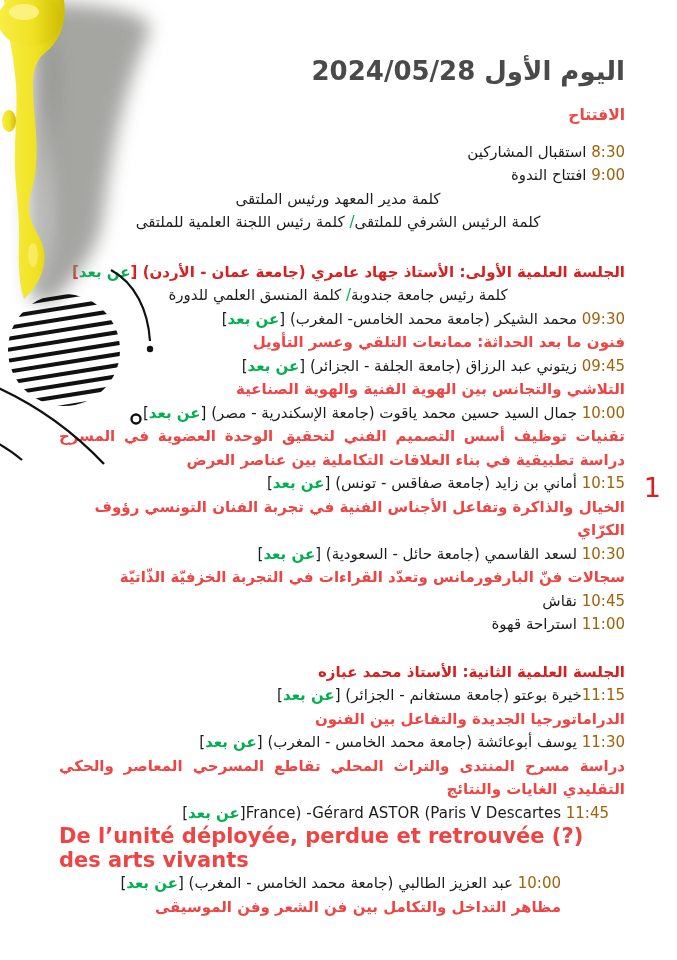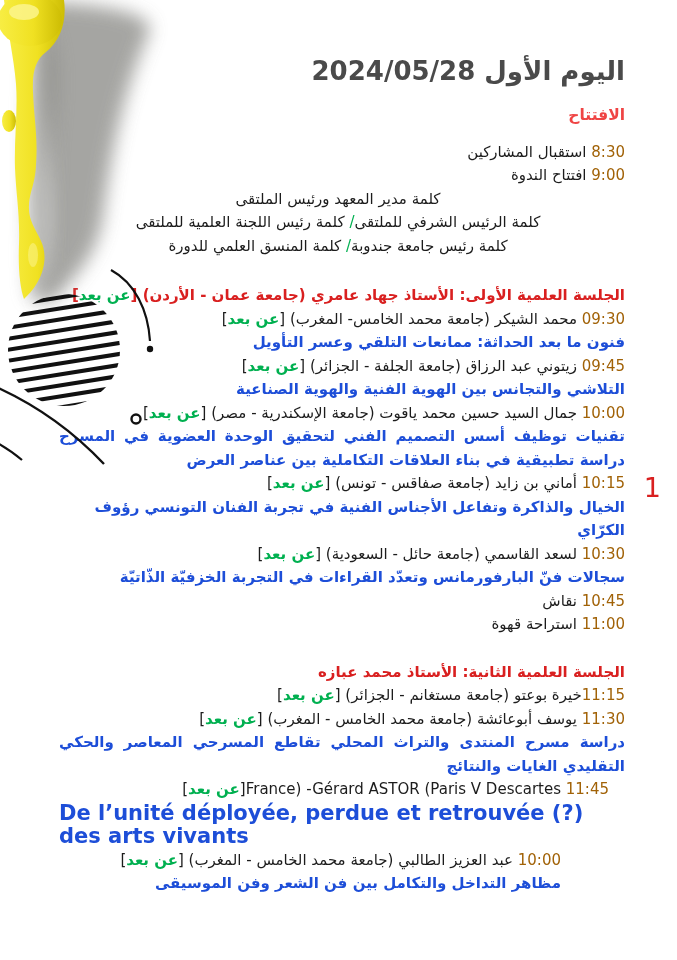--- a/index.html
+++ b/index.html
@@ -16,21 +16,21 @@
   .section-heading{font-size:15.5px;font-weight:bold;color:#ef4444;margin:0 0 13px 0;}
   .line{white-space:normal;}
   .speech{margin-right:8px;text-align:center;}
   .time{color:#a16207;}
   .green{color:#00b050;font-weight:bold;}
   .slash{color:#00b050;}
   .red{color:#d92020;font-weight:bold;}
   .session-head{margin-top:26px;font-weight:bold;}
   .session-head .brk{color:#d92020;font-weight:bold;}
   .brk{color:#1c1c1c;}
-  .paper{font-weight:bold;color:#1d4ed8;}
+  .paper{font-weight:bold;color:#ef4444;}
   .justify{text-align:justify;}
   .latin{direction:ltr;text-align:left;font-size:21px;}
   .indent-sm{margin-right:16px;}
   .indent-md{margin-right:64px;}
   .session2-gap{margin-top:24px;}
   .pagenum{
     position:absolute;top:472px;right:16px;z-index:4;
     color:#d92020;font-size:27px;font-weight:normal;
     font-family:"DejaVu Sans","Liberation Sans",sans-serif;
   }
@@ -101,23 +101,23 @@
 
     <div class="day-title">اليوم الأول 2024/05/28</div>
 
     <div class="section-heading">الافتتاح</div>
 
     <div class="line"><span class="time">8:30</span> <span>استقبال المشاركين</span></div>
     <div class="line"><span class="time">9:00</span> <span>افتتاح الندوة</span></div>
 
     <div class="line speech"><span>كلمة مدير المعهد ورئيس الملتقى</span></div>
     <div class="line speech"><span>كلمة الرئيس الشرفي للملتقى</span><span class="slash">/</span> <span>كلمة رئيس اللجنة العلمية للملتقى</span></div>
+    <div class="line session-head"><span class="red">الجلسة العلمية الأولى: الأستاذ جهاد عامري (جامعة عمان - الأردن)</span> <span class="brk">[</span><span class="green">عن بعد</span><span class="brk">]</span></div>
+
     <div class="line speech"><span>كلمة رئيس جامعة جندوبة</span><span class="slash">/</span> <span>كلمة المنسق العلمي للدورة</span></div>
-
-    <div class="line session-head"><span class="red">الجلسة العلمية الأولى: الأستاذ جهاد عامري (جامعة عمان - الأردن)</span> <span class="brk">[</span><span class="green">عن بعد</span><span class="brk">]</span></div>
 
     <div class="line"><span class="time">09:30</span> <span>محمد الشيكر (جامعة محمد الخامس- المغرب)</span> <span class="brk">[</span><span class="green">عن بعد</span><span class="brk">]</span></div>
     <div class="paper">فنون ما بعد الحداثة: ممانعات التلقي وعسر التأويل</div>
 
     <div class="line"><span class="time">09:45</span> <span>زيتوني عبد الرزاق (جامعة الجلفة - الجزائر)</span> <span class="brk">[</span><span class="green">عن بعد</span><span class="brk">]</span></div>
     <div class="paper">التلاشي والتجانس بين الهوية الفنية والهوية الصناعية</div>
 
     <div class="line"><span class="time">10:00</span> <span>جمال السيد حسين محمد ياقوت (جامعة الإسكندرية - مصر)</span> <span class="brk">[</span><span class="green">عن بعد</span><span class="brk">]</span></div>
     <div class="paper justify">تقنيات توظيف أسس التصميم الفني لتحقيق الوحدة العضوية في المسرح دراسة تطبيقية في بناء العلاقات التكاملية بين عناصر العرض</div>
 
@@ -126,20 +126,21 @@
 
     <div class="line"><span class="time">10:30</span> <span>لسعد القاسمي (جامعة حائل - السعودية)</span> <span class="brk">[</span><span class="green">عن بعد</span><span class="brk">]</span></div>
     <div class="paper">سجالات فنّ البارفورمانس وتعدّد القراءات في التجربة الخزفيّة الذّاتيّة</div>
 
     <div class="line"><span class="time">10:45</span> <span>نقاش</span></div>
     <div class="line"><span class="time">11:00</span> <span>استراحة قهوة</span></div>
 
     <div class="line session-head session2-gap"><span class="red">الجلسة العلمية الثانية: الأستاذ محمد عبازه</span></div>
 
     <div class="line"><span class="time">11:15</span><span>خيرة بوعتو (جامعة مستغانم - الجزائر)</span> <span class="brk">[</span><span class="green">عن بعد</span><span class="brk">]</span></div>
+    <div class="paper">الدراماتورجيا الجديدة والتفاعل بين الفنون</div>
 
     <div class="line"><span class="time">11:30</span> <span>يوسف أبوعائشة (جامعة محمد الخامس - المغرب)</span> <span class="brk">[</span><span class="green">عن بعد</span><span class="brk">]</span></div>
     <div class="paper justify">دراسة مسرح المنتدى والتراث المحلي تقاطع المسرحي المعاصر والحكي التقليدي الغايات والنتائج</div>
 
     <div class="line indent-sm"><span class="time">11:45</span> <span dir="ltr">France) -Gérard ASTOR (Paris V Descartes</span><span class="brk">[</span><span class="green">عن بعد</span><span class="brk">]</span></div>
     <div class="paper latin">De l’unité déployée, perdue et retrouvée (?) des arts vivants</div>
 
     <div class="line indent-md"><span class="time">10:00</span> <span>عبد العزيز الطالبي (جامعة محمد الخامس - المغرب)</span> <span class="brk">[</span><span class="green">عن بعد</span><span class="brk">]</span></div>
     <div class="paper indent-md">مظاهر التداخل والتكامل بين فن الشعر وفن الموسيقى</div>
 

